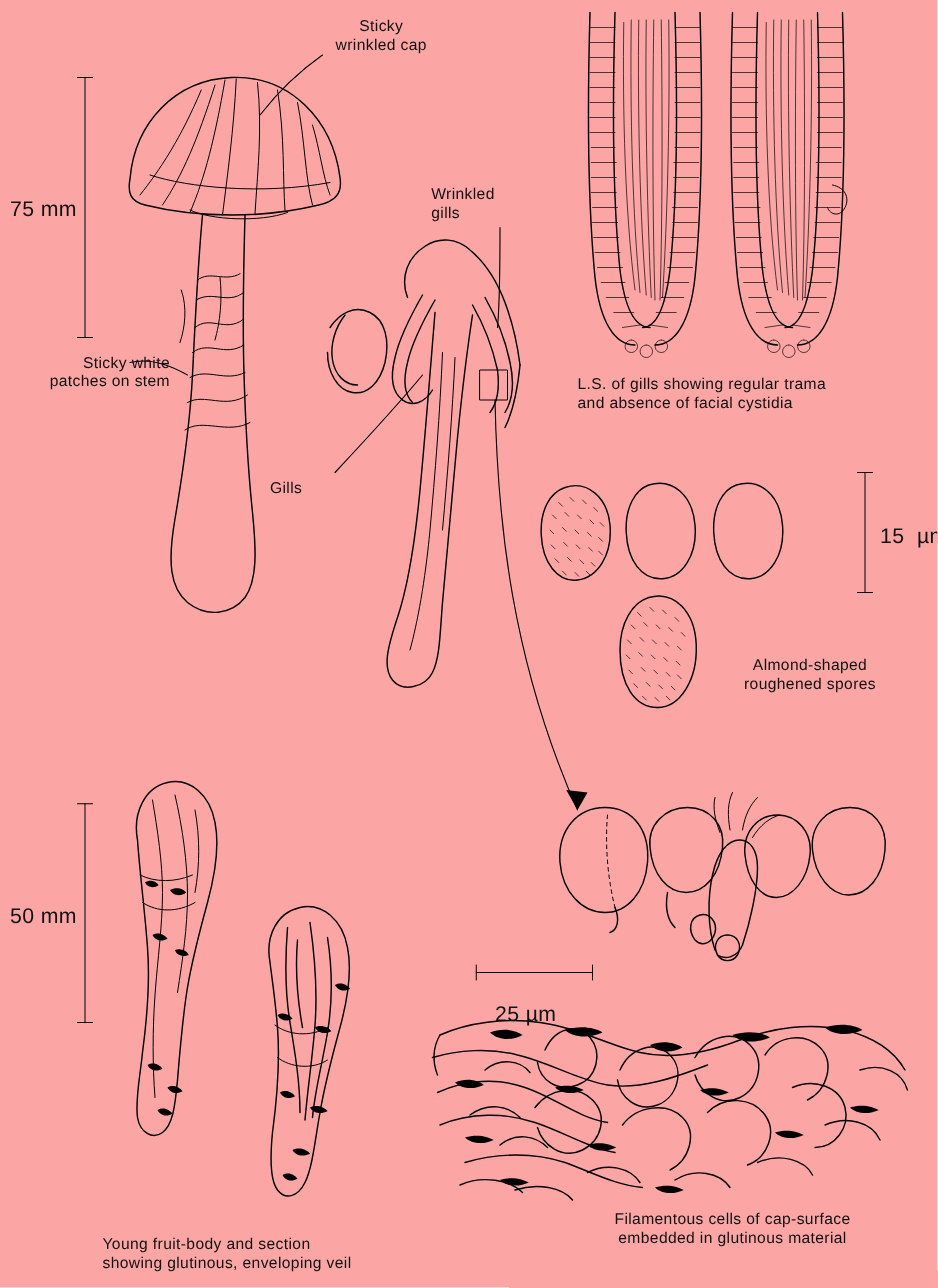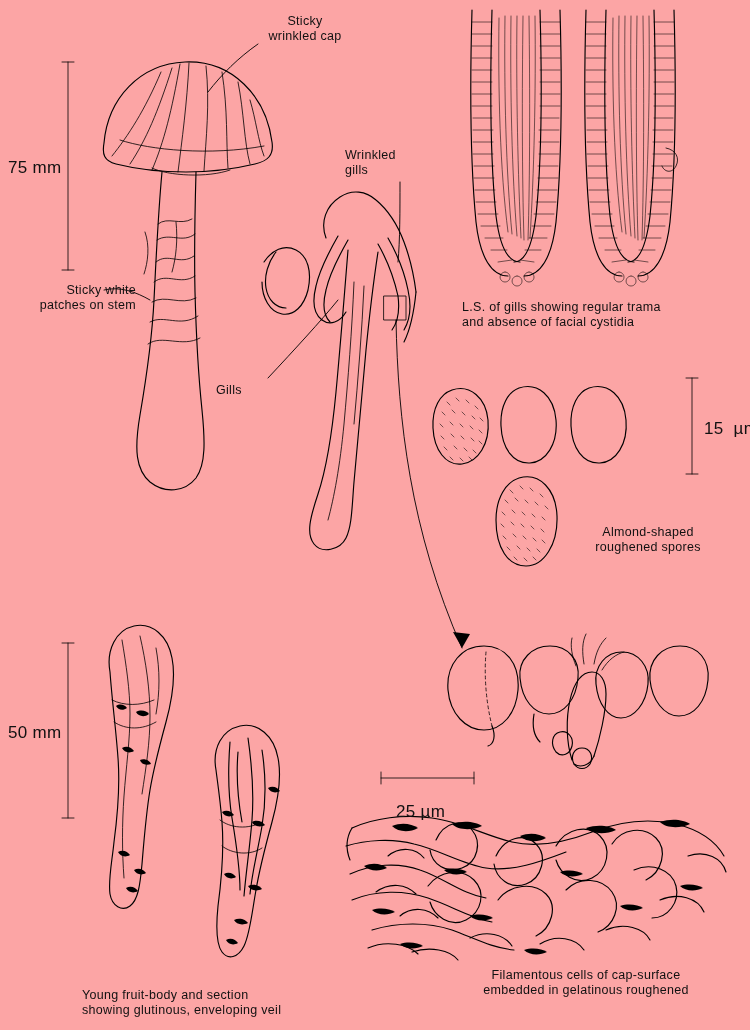--- a/index.html
+++ b/index.html
@@ -383,21 +383,21 @@
   <div class="lbl" style="left:216px; top:383px; width:60px; text-align:left;">Gills</div>
 
   <div class="lbl" style="left:462px; top:300px; width:256px; text-align:left;">L.S. of gills showing regular trama
 and absence of facial cystidia</div>
 
   <div class="lbl" style="left:578px; top:498px; width:140px; text-align:center;margin-top:27px;">Almond-shaped
 roughened spores</div>
 
 
   <div class="lbl" style="left:452px; top:968px; width:268px; text-align:center;">Filamentous cells of cap-surface
-embedded in gelatinous roughened</div>
+embedded in glutinous material</div>
 
   <div class="lbl" style="left:82px; top:988px; width:266px; text-align:left;">Young fruit-body and section
 showing glutinous, enveloping veil</div>
 
   <div class="scalelbl" style="left:8px; top:158px;">75 mm</div>
   <div class="scalelbl" style="left:8px; top:723px;">50 mm</div>
   <div class="scalelbl" style="left:704px; top:419px;">15  µm</div>
   <div class="scalelbl" style="left:396px; top:790px;margin-top:12px;">25 µm</div>
 
 </div>

